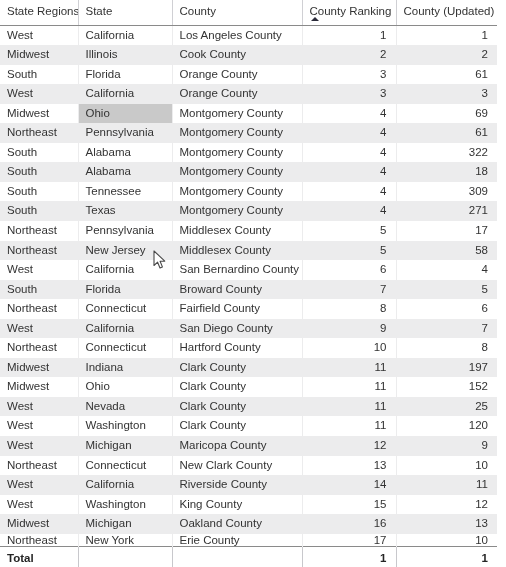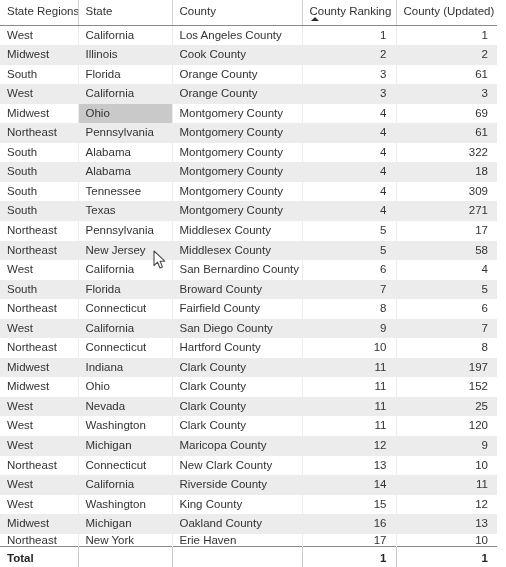--- a/index.html
+++ b/index.html
@@ -331,21 +331,21 @@
         <tr class="even">
           <td class="">Midwest</td>
           <td class="">Michigan</td>
           <td class="">Oakland County</td>
           <td class="num">16</td>
           <td class="num last">13</td>
         </tr>
         <tr class="odd clipped">
           <td class="">Northeast</td>
           <td class="">New York</td>
-          <td class="">Erie Haven</td>
+          <td class="">Erie County</td>
           <td class="num">17</td>
           <td class="num last">10</td>
         </tr>
       </tbody>
 
     <tfoot>
       <tr>
         <td>Total</td>
         <td></td>
         <td></td>

